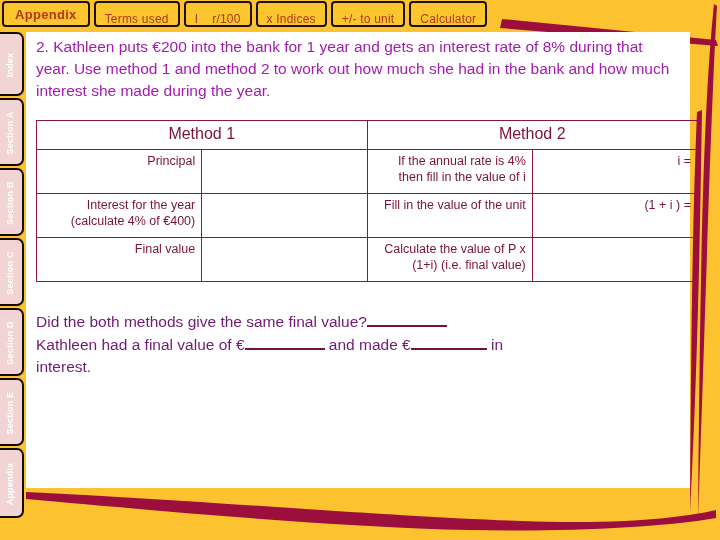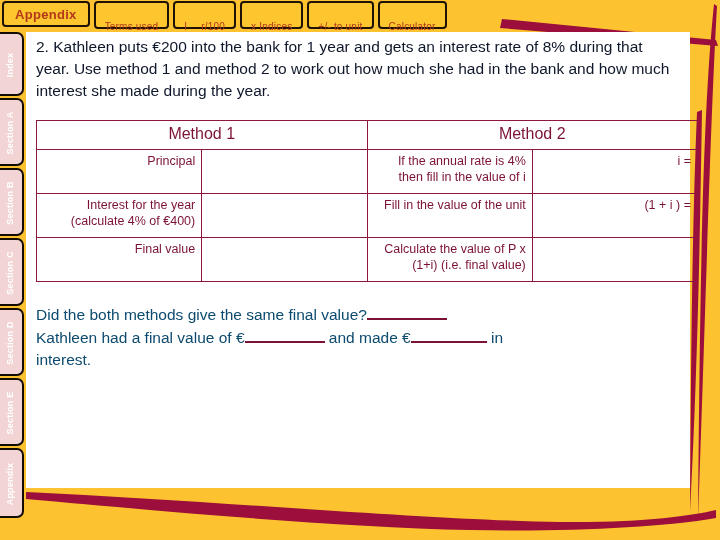--- a/index.html
+++ b/index.html
@@ -42,22 +42,22 @@
     gap: 4px;
     z-index: 6;
   }
   .tab {
     background: #FDC52E;
     border: 2px solid #1d1205;
     border-radius: 4px;
     color: #B03A1B;
     height: 26px;
     line-height: 24px;
-    padding: 12px 9px;
-    font-size: 10px;
+    padding: 4px 9px;
+    font-size: 12px;
     white-space: nowrap;
     box-sizing: border-box;
     letter-spacing: 0.2px;
   }
   .tab.active {
     font-weight: bold;
     font-size: 13px;
     color: #B5381A;
     padding: 0 11px;
     letter-spacing: 0.3px;
@@ -113,21 +113,21 @@
     left: 36px;
     top: 36px;
     width: 646px;
     z-index: 4;
     color: #7B1236;
   }
 
   .qtext {
     font-size: 15.5px;
     line-height: 1.42;
-    color: #0f172a;
+    color: #a21caf;
     width: 638px;
     margin: 0;
   }
 
   
   table#method-table {
     border-collapse: collapse;
     margin-top: 18px;
     width: 662px;
     table-layout: fixed;
@@ -148,24 +148,24 @@
     padding: 3px 6px 5px 6px;
     font-weight: normal;
   }
   .c1 { width: 167px; }
   .c2 { width: 155px; }
   .c3 { width: 180px; }
   .c4 { width: 143px; }
   .rtall { height: 44px; }
 
   #closing {
-    margin-top: 21px;
+    margin-top: 28px;
     font-size: 15.5px;
     line-height: 1.45;
-    color: #0c4a6e;
+    color: #701a75;
     width: 620px;
   }
   .blank {
     display: inline-block;
     border-bottom: 2px solid #7B1236;
     height: 0.95em;
     vertical-align: baseline;
   }
   .bl-long { width: 80px; }
   .bl-mid  { width: 76px; }

